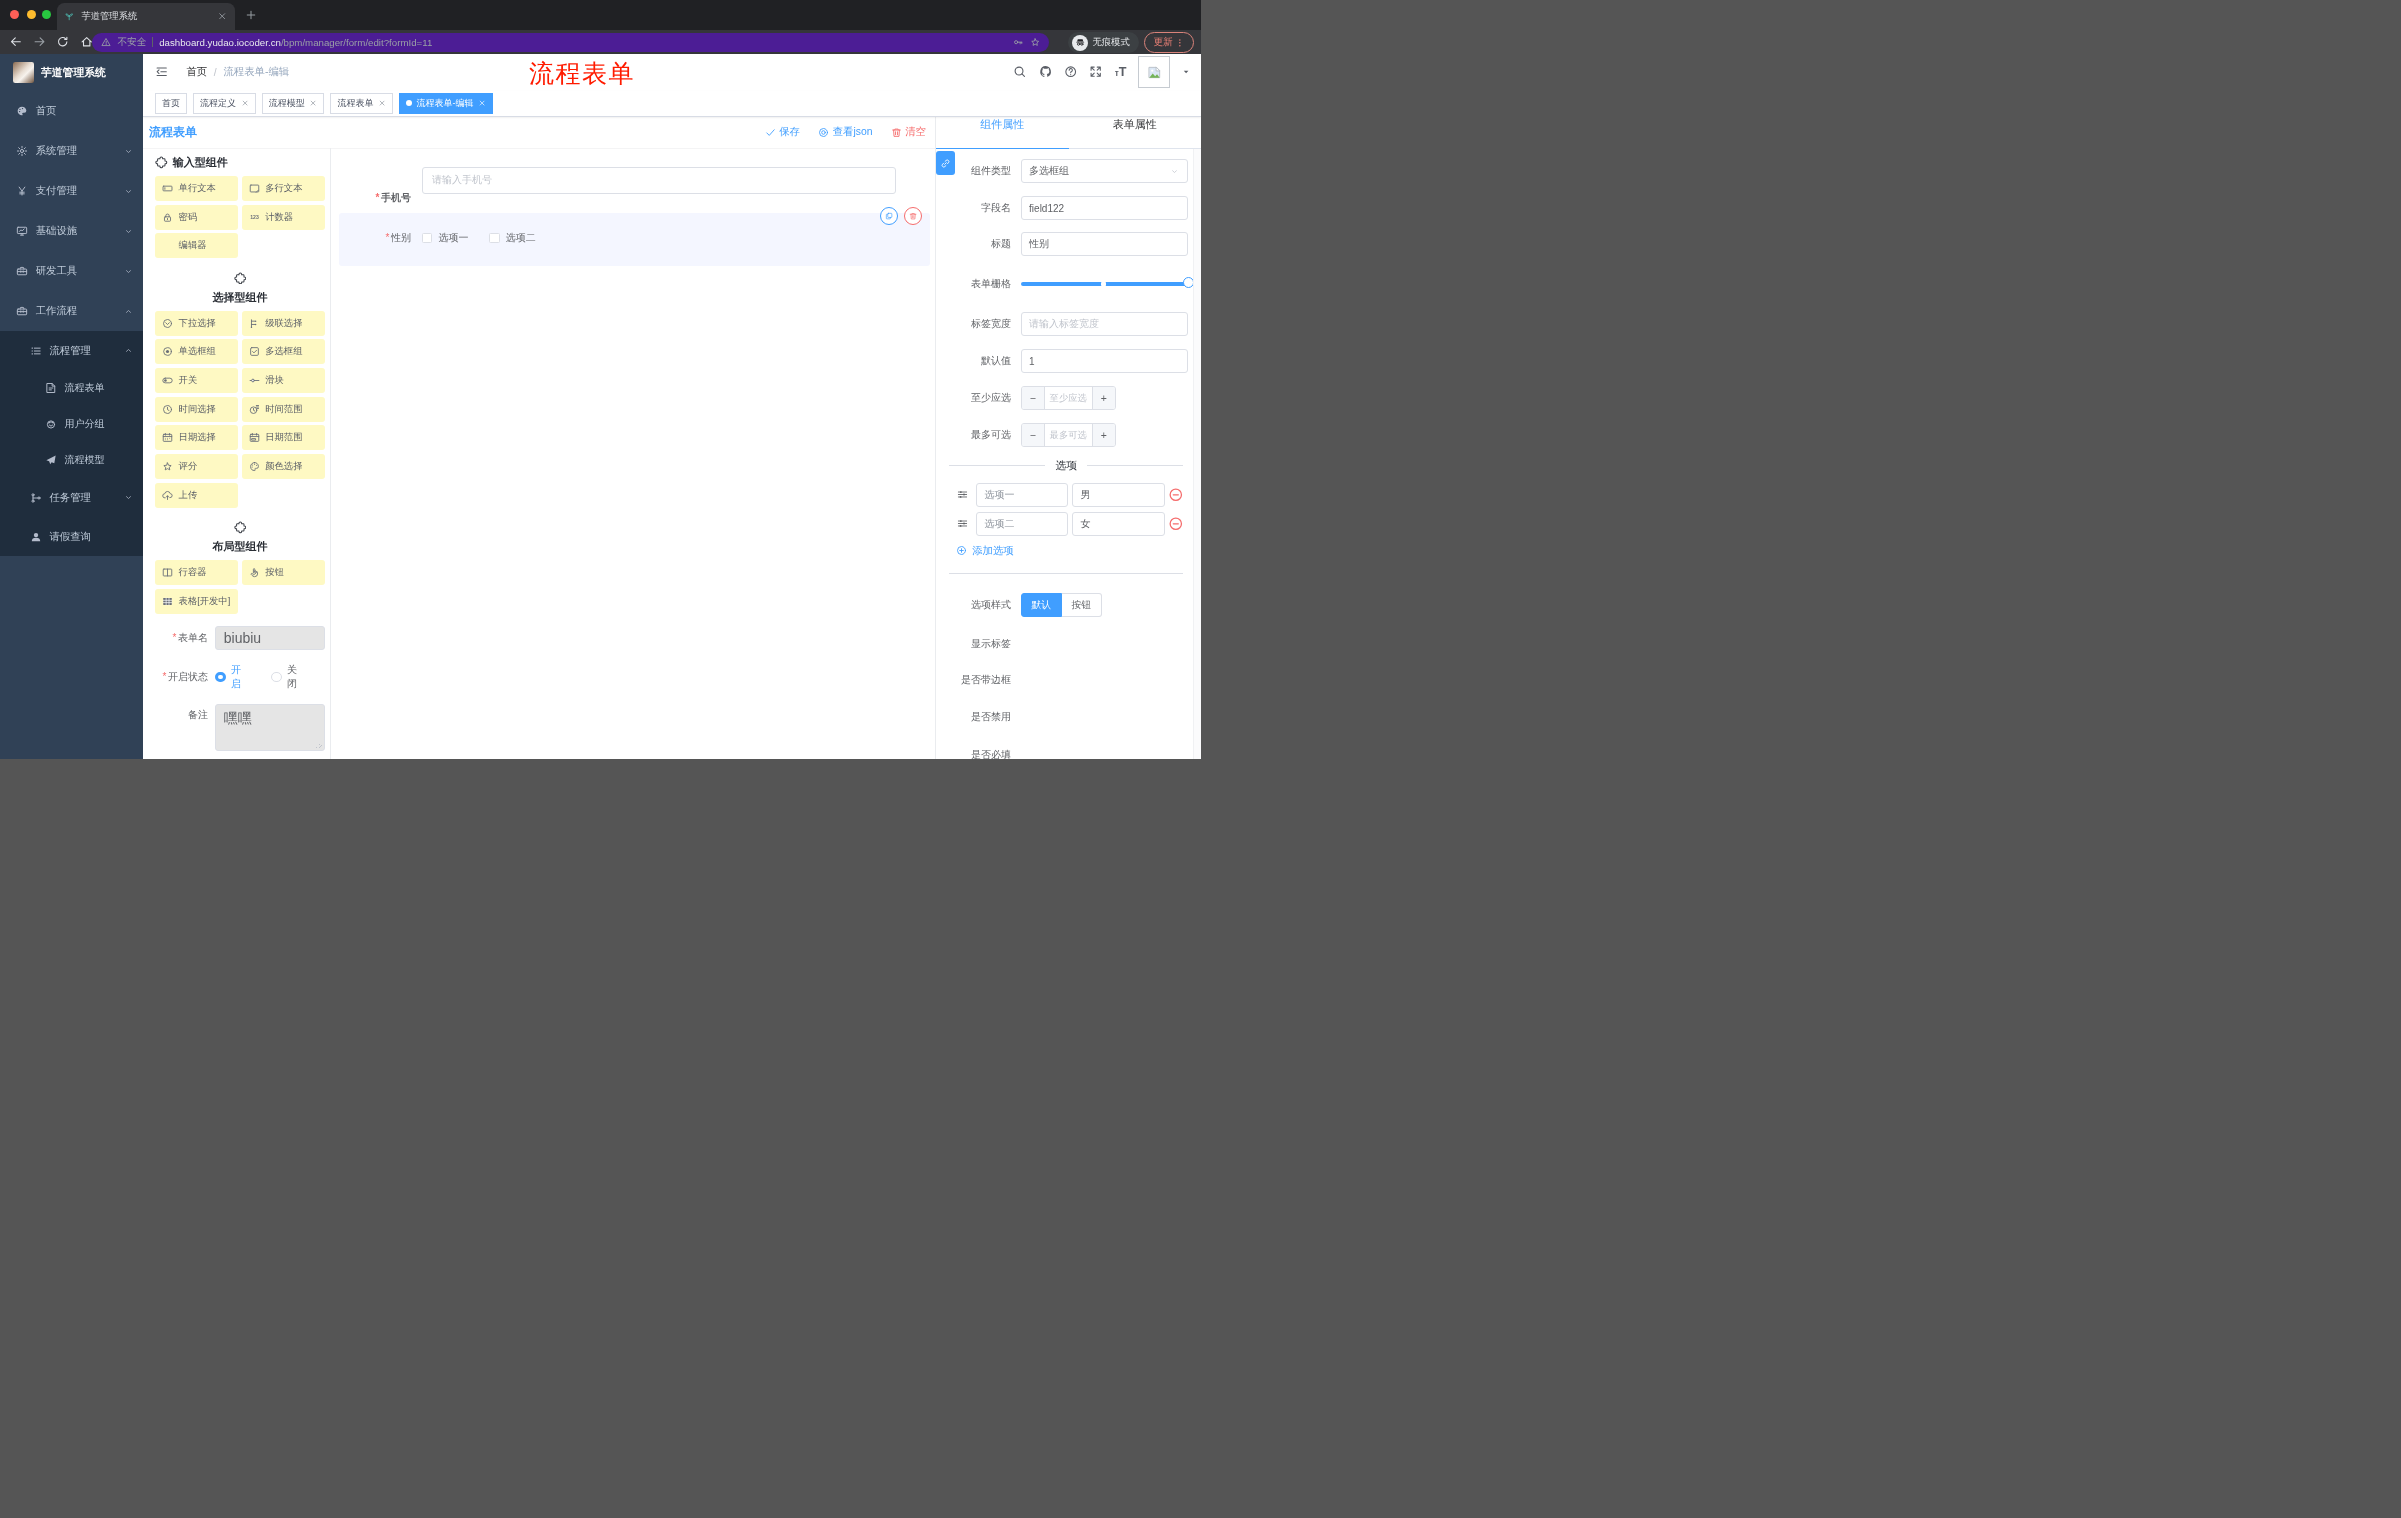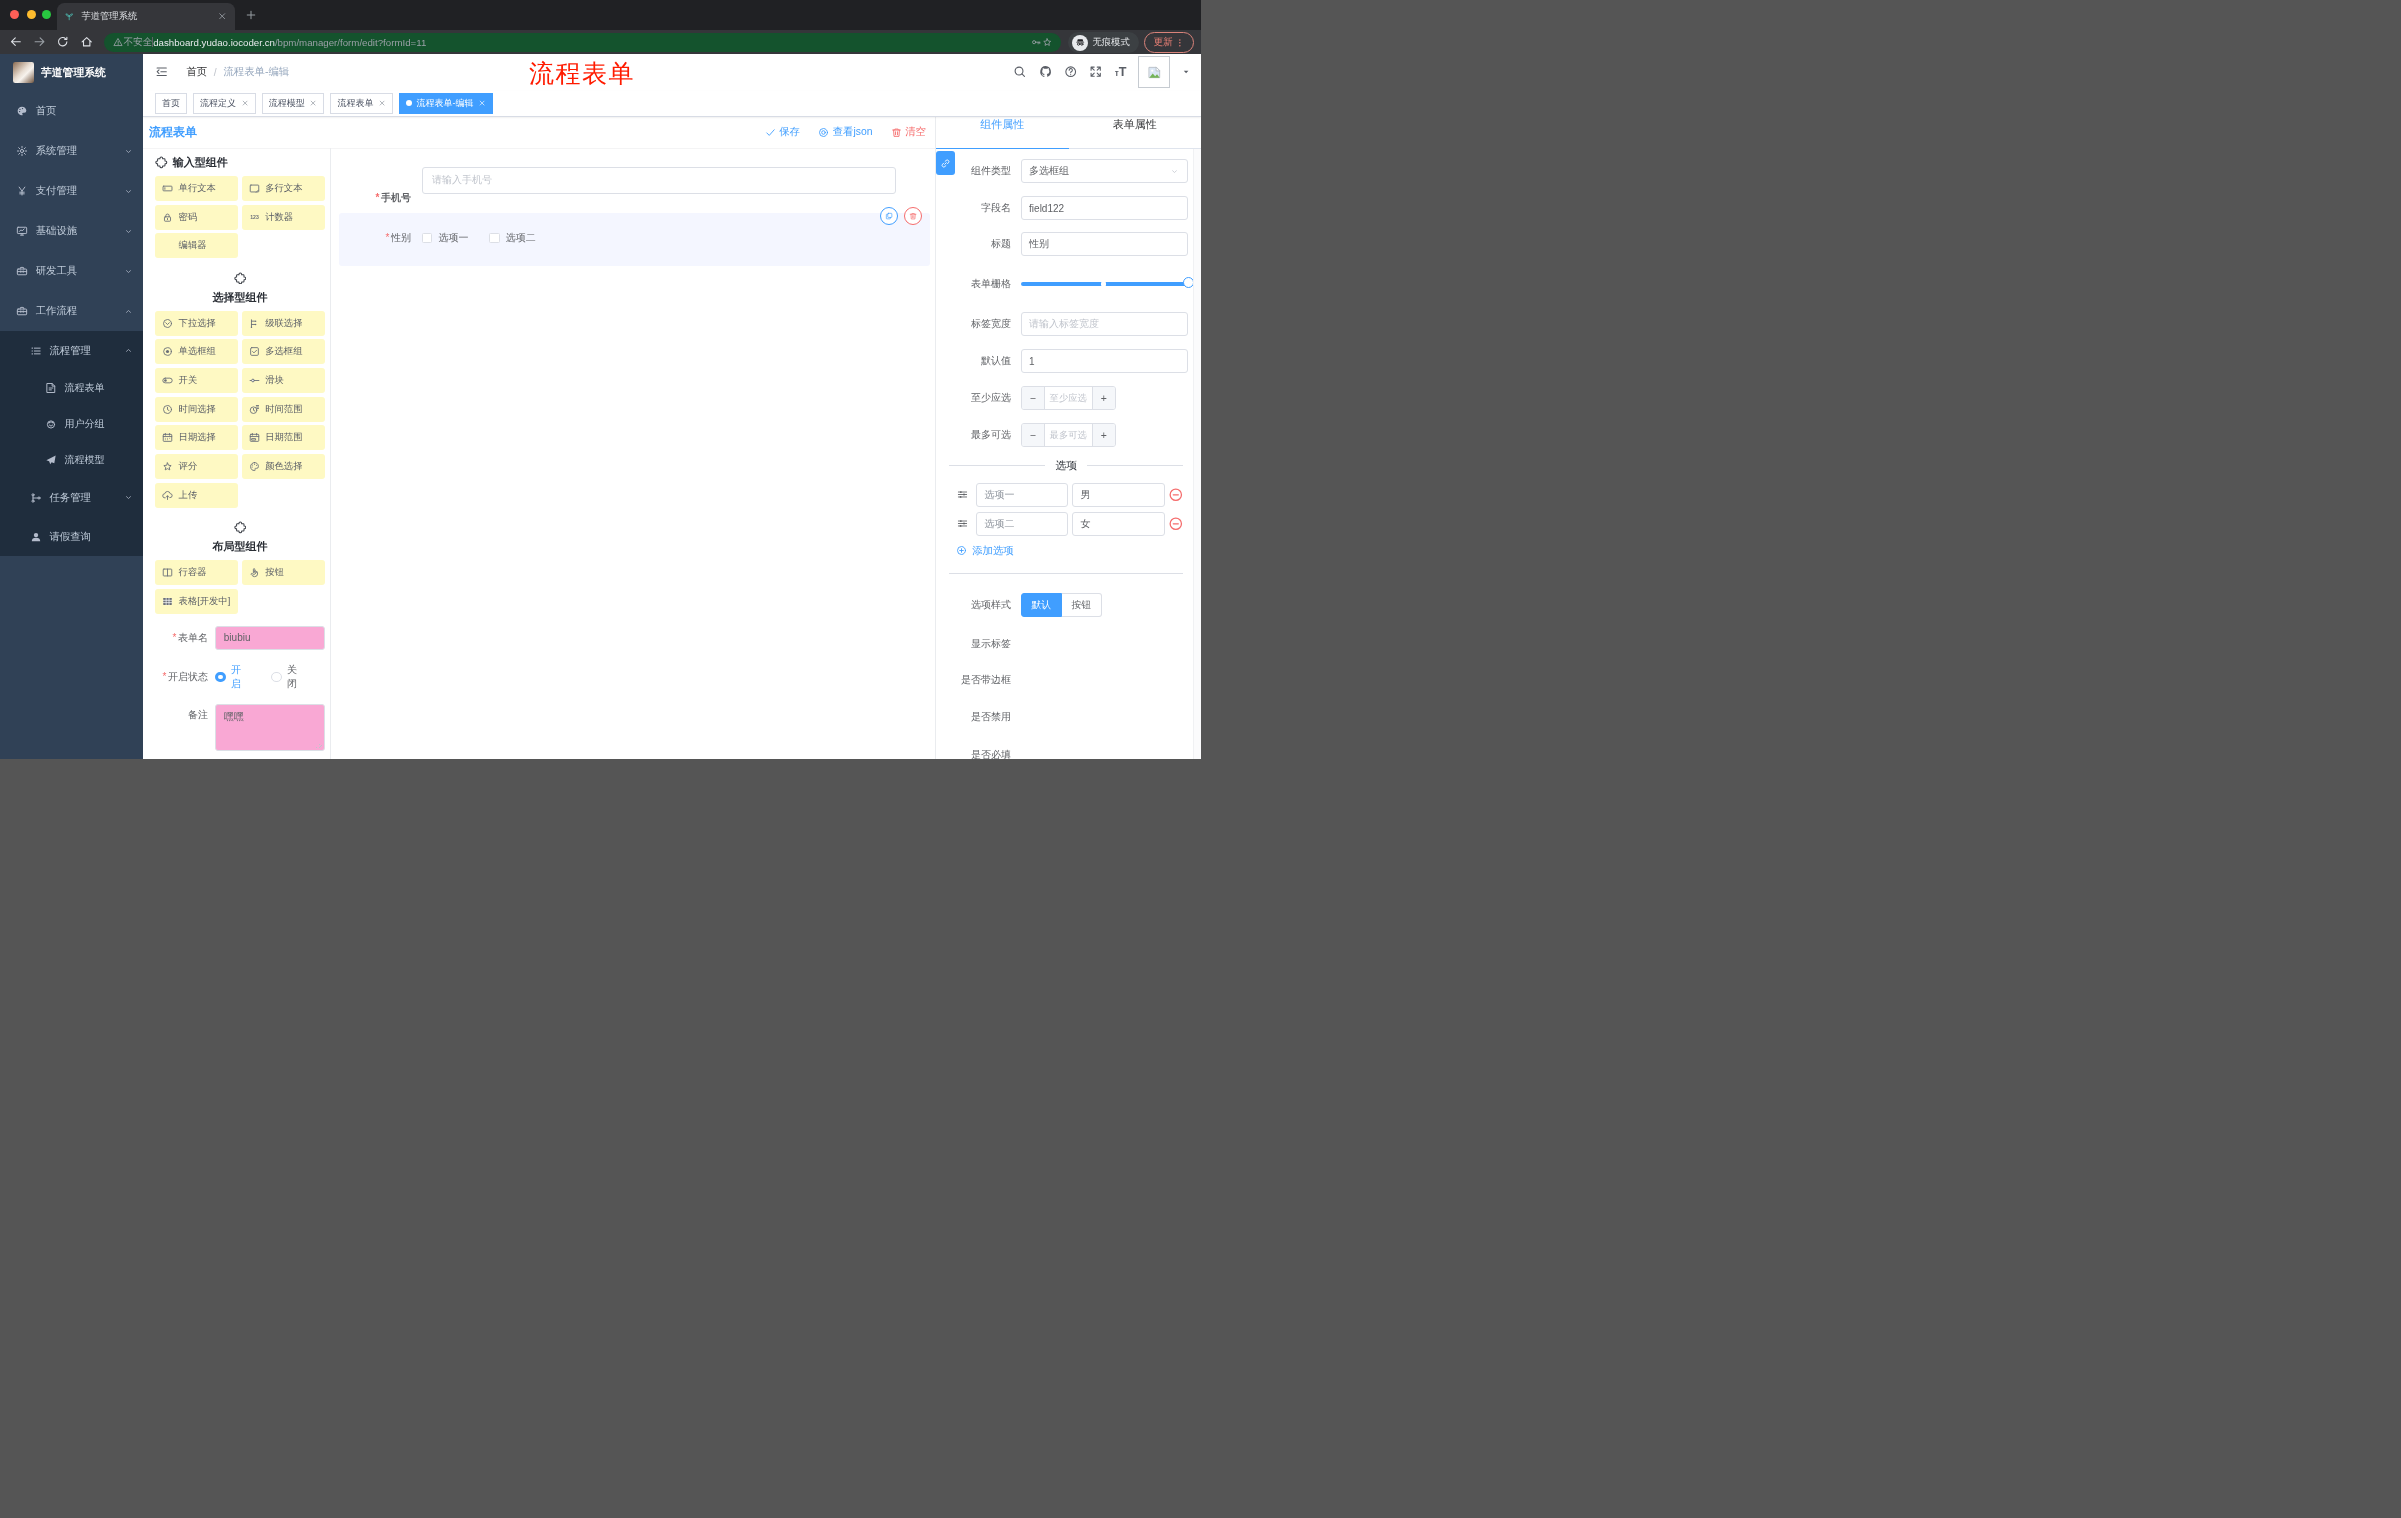--- a/index.html
+++ b/index.html
@@ -14,22 +14,22 @@
   .tl{width:9px;height:9px;border-radius:50%;}
   .tl.red{background:#ff5f57;} .tl.yel{background:#febc2e;} .tl.grn{background:#28c840;}
   .btab{position:absolute;left:57px;bottom:0;width:178px;height:27px;background:#35363a;border-radius:7.4px 7.4px 0 0;
         display:flex;align-items:center;padding:0 7.4px;gap:6.7px;box-sizing:border-box;}
   .btab .ttl{color:#dfe1e5;font-size:9.3px;flex:1;white-space:nowrap;overflow:hidden;}
   .btab .ic{width:10.4px;height:10.4px;color:#9aa0a6;}
   .newtab{position:absolute;left:245px;top:9px;width:12px;height:12px;color:#9aa0a6;}
   .toolbar{position:absolute;left:0;top:30px;right:0;height:24.5px;background:#35363a;}
   .navic{position:absolute;top:5.2px;width:13.4px;height:13.4px;color:#dee1e6;}
   .navic.dim{color:#9aa0a6;}
-  .urlbar{position:absolute;left:104px;top:3px;width:957px;height:18.6px;background:#14532d;border-radius:9.7px;
-          display:flex;align-items:center;gap:0;padding:0 9px;box-sizing:border-box;font-size:9.7px;color:#9aa0a6;}
+  .urlbar{position:absolute;left:92px;top:3px;width:957px;height:18.6px;background:#4c1d95;border-radius:9.7px;
+          display:flex;align-items:center;gap:6px;padding:0 9px;box-sizing:border-box;font-size:9.7px;color:#9aa0a6;}
   .urlbar .ic{width:10.4px;height:10.4px;}
   .urlsep{width:0.7px;height:10.4px;background:#5f6368;}
   .host{color:#e8eaed;}
   .path{color:#9aa0a6;}
   .sp{flex:1;}
   .incog{position:absolute;left:1068px;top:2.2px;height:21px;width:71px;background:#3c4043;border-radius:10.4px;
          display:flex;align-items:center;gap:4.5px;padding:0 3.7px;box-sizing:border-box;color:#e8eaed;font-size:9.3px;}
   .incog .cir{width:16.3px;height:16.3px;border-radius:50%;background:#e8eaed;color:#202124;display:flex;align-items:center;justify-content:center;}
   .incog .cir .ic{width:10.4px;height:10.4px;}
   .update{position:absolute;left:1144px;top:2.2px;height:19.3px;width:48px;border:1.1px solid #d9837a;border-radius:10.4px;
@@ -90,21 +90,21 @@
   .citem{height:25px;background:#fef9c3;border-radius:3px;display:flex;align-items:center;gap:5.2px;padding-left:7.4px;
          font-size:9.3px;color:#5a5e66;cursor:grab;overflow:hidden;white-space:nowrap;}
   .citem .ic{width:11px;height:11px;color:#6a6f78;}
   .mt16{margin-top:13.4px;flex-direction:column;}
   .lform{margin-top:12px;}
   .frow{display:flex;margin-bottom:13.4px;align-items:center;}
   .frow.top{align-items:flex-start;}
   .flabel{width:53px;flex:none;text-align:right;font-size:10px;color:#606266;padding-right:7.4px;line-height:22px;}
   .red{color:#f56c6c;margin-right:1.5px;}
   .finput{flex:1;height:22px;border:0.7px solid #dcdfe6;border-radius:3px;display:flex;align-items:center;padding:0 7.4px;
-          font-size:10px;color:#606266;background:#f9a8d4;min-width:0;}
+          font-size:14px;color:#606266;background:#e5e5e5;min-width:0;}
   .ftext{height:40px;align-items:flex-start;padding-top:4.5px;position:relative;}
   .rsz{position:absolute;right:1.5px;bottom:1.5px;width:6px;height:6px;
        background:linear-gradient(135deg,transparent 50%,#c0c4cc 50%,#c0c4cc 58%,transparent 58%,transparent 72%,#c0c4cc 72%,#c0c4cc 80%,transparent 80%);}
   .radio{width:10.4px;height:10.4px;border-radius:50%;border:0.7px solid #dcdfe6;box-sizing:border-box;background:#fff;flex:none;}
   .radio.sel{border:3px solid #409eff;}
   .rlbl{font-size:10px;color:#606266;margin:0 19.3px 0 5.2px;}
   .rlbl.on{color:#409eff;margin-right:22px;}
 
   
   .canvas{position:absolute;left:188px;top:30.5px;right:0;bottom:0;}

